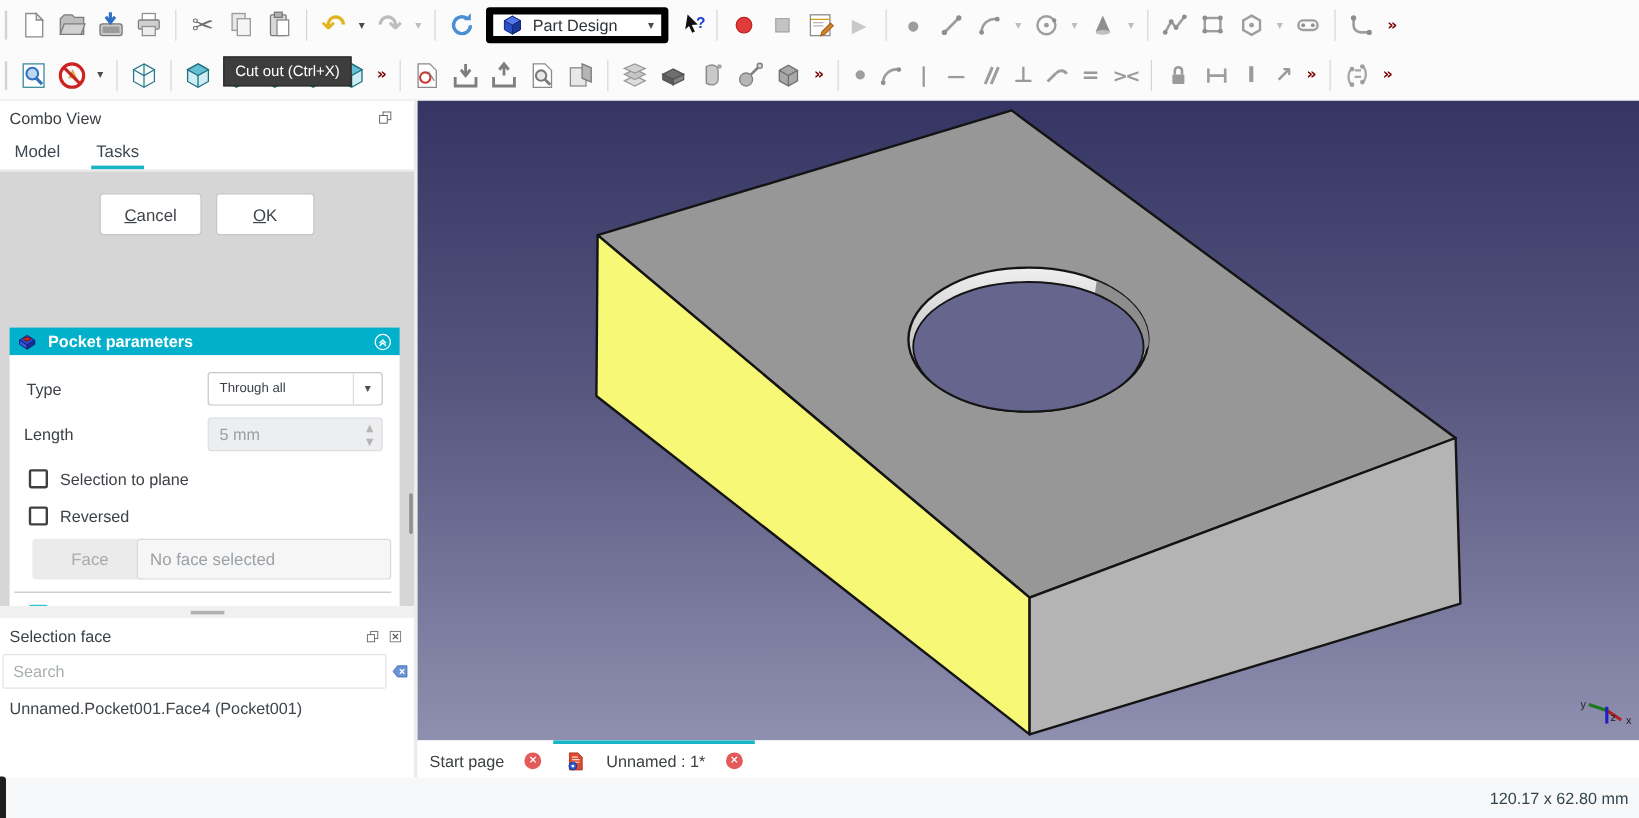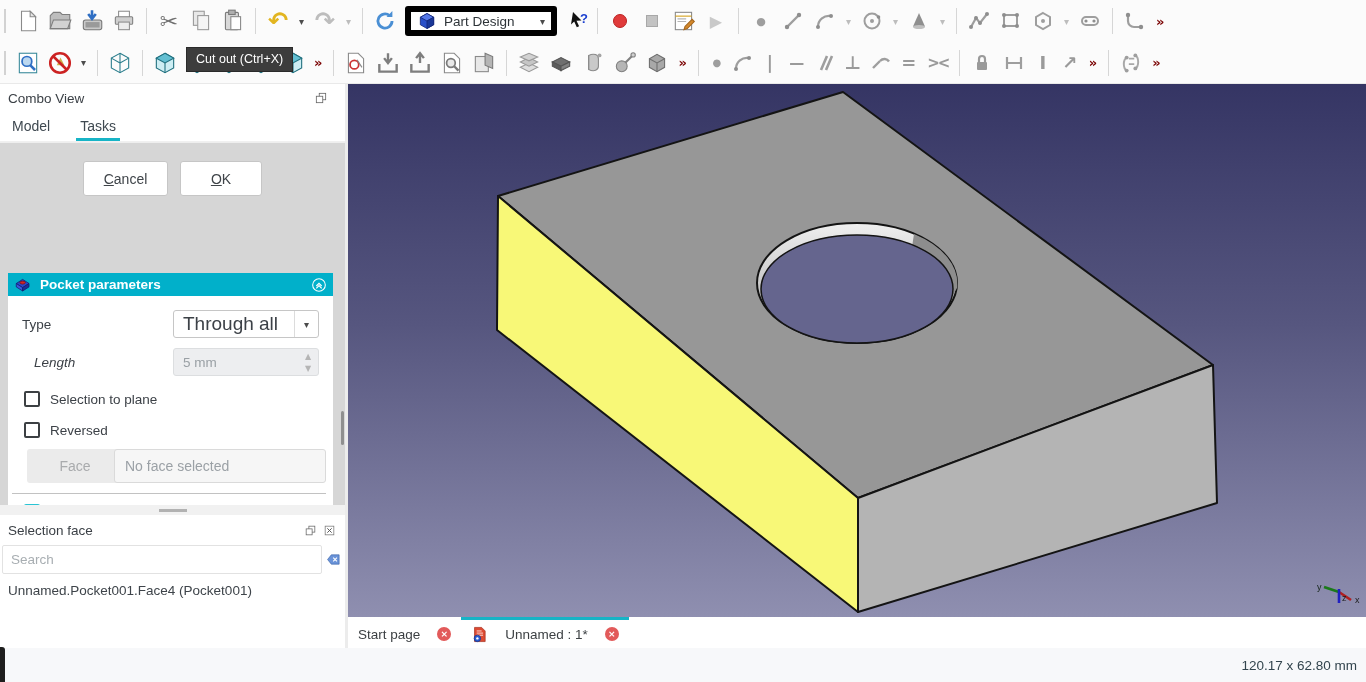--- a/index.html
+++ b/index.html
@@ -40,21 +40,21 @@
   .btnrow { position:absolute; left:0; top:18px; width:345px; display:flex; justify-content:center; gap:12px; }
   .pbtn { width:85px; height:35px; background:#fff; border:1px solid #c6c6c6; border-radius:3px; font-size:14px; color:#3f4449; display:flex; align-items:center; justify-content:center; }
   .pbtn span { display:block; }
   .pbtn span::first-letter { text-decoration:underline; }
   .sect { position:absolute; left:8px; top:130px; width:325px; height:23px; background:#01b0ca; display:flex; align-items:center; padding:0 6px; gap:8px; }
   .sect .t { flex:1; color:#fff; font-weight:bold; font-size:13.5px; }
   .panel { position:absolute; left:8px; top:153px; width:325px; height:241px; background:#fff; }
   .frow { position:absolute; display:flex; align-items:center; }
   .flabel { font-size:13.5px; color:#3c4147; }
   .combo { position:absolute; left:165px; width:146px; height:28px; background:#fff; border:1px solid #c6c6c6; border-radius:3px; display:flex; align-items:center; }
-  .combo .val { flex:1; padding-left:9px; font-size:19px; color:#3c4147; }
+  .combo .val { flex:1; padding-left:9px; font-size:11px; color:#3c4147; }
   .combo .arr { width:24px; height:100%; border-left:1px solid #dcdcdc; display:flex; align-items:center; justify-content:center; font-size:10px; color:#4c4c4c; }
   .spin { position:absolute; left:165px; width:146px; height:28px; background:#edeef0; border:1px solid #dcdee0; border-radius:3px; display:flex; align-items:center; }
   .spin .val { flex:1; padding-left:9px; font-size:13.5px; color:#9aa0a5; }
   .spin .arrs { width:20px; display:flex; flex-direction:column; align-items:center; gap:3px; color:#b5b5b5; font-size:8px; }
   .cb { width:16px; height:16px; border:2px solid #3c4043; border-radius:2px; background:#fff; margin-right:10px; flex:0 0 auto; display:flex; align-items:center; justify-content:center; font-size:11px; color:transparent; }
   .cb.checked { background:#2ac4d4; border-color:#2ac4d4; color:#fff; font-weight:bold; }
   .facebtn { position:absolute; left:19px; top:153px; width:96px; height:34px; background:#ebebeb; border-radius:3px; display:flex; align-items:center; justify-content:center; font-size:14px; color:#a9abad; }
   .facefld { position:absolute; left:106px; top:153px; width:212px; height:34px; background:#f6f6f6; border:1px solid #dadada; border-radius:3px; display:flex; align-items:center; padding-left:10px; font-size:14px; color:#9ba1a6; }
   .divider { position:absolute; left:4px; top:197px; width:314px; border-top:1px solid #c2c2c2; }
   .dock-scroll { position:absolute; right:1px; top:268px; width:3px; height:34px; background:#8f8f8f; border-radius:2px; }
@@ -616,21 +616,21 @@
 
     <div class="panel">
       <div class="frow" style="left:14px; top:14px; height:28px;">
           <span class="flabel">Type</span>
         </div>
       <div class="combo" style="top:14px;">
         <span class="val">Through all</span>
         <span class="arr glyph">▾</span>
       </div>
 
-      <div class="frow" style="left:26px; top:52px; height:28px;font-style:italic;">
+      <div class="frow" style="left:12px; top:52px; height:28px;">
           <span class="flabel">Length</span>
         </div>
       <div class="spin" style="top:52px;">
         <span class="val">5 mm</span>
         <span class="arrs">
             <span class="glyph">▲</span>
             <span class="glyph">▼</span>
           </span>
       </div>
 

